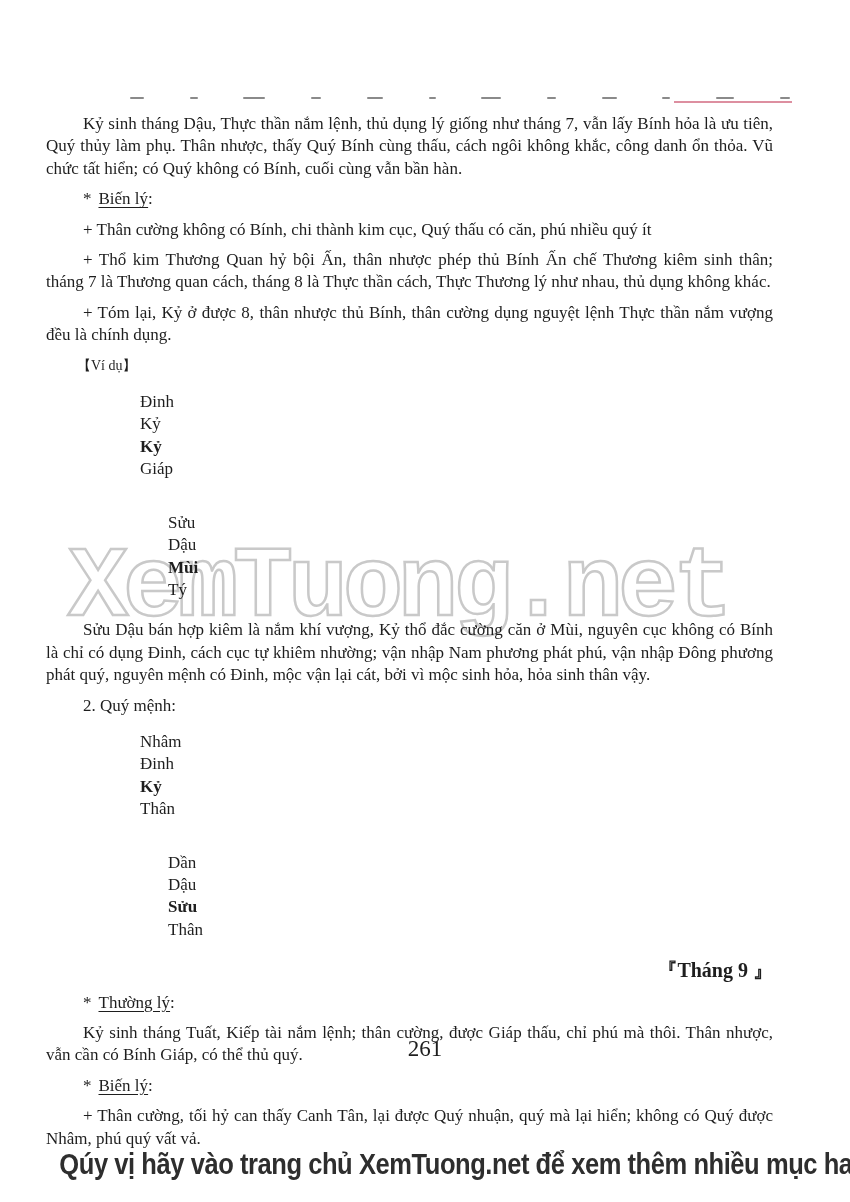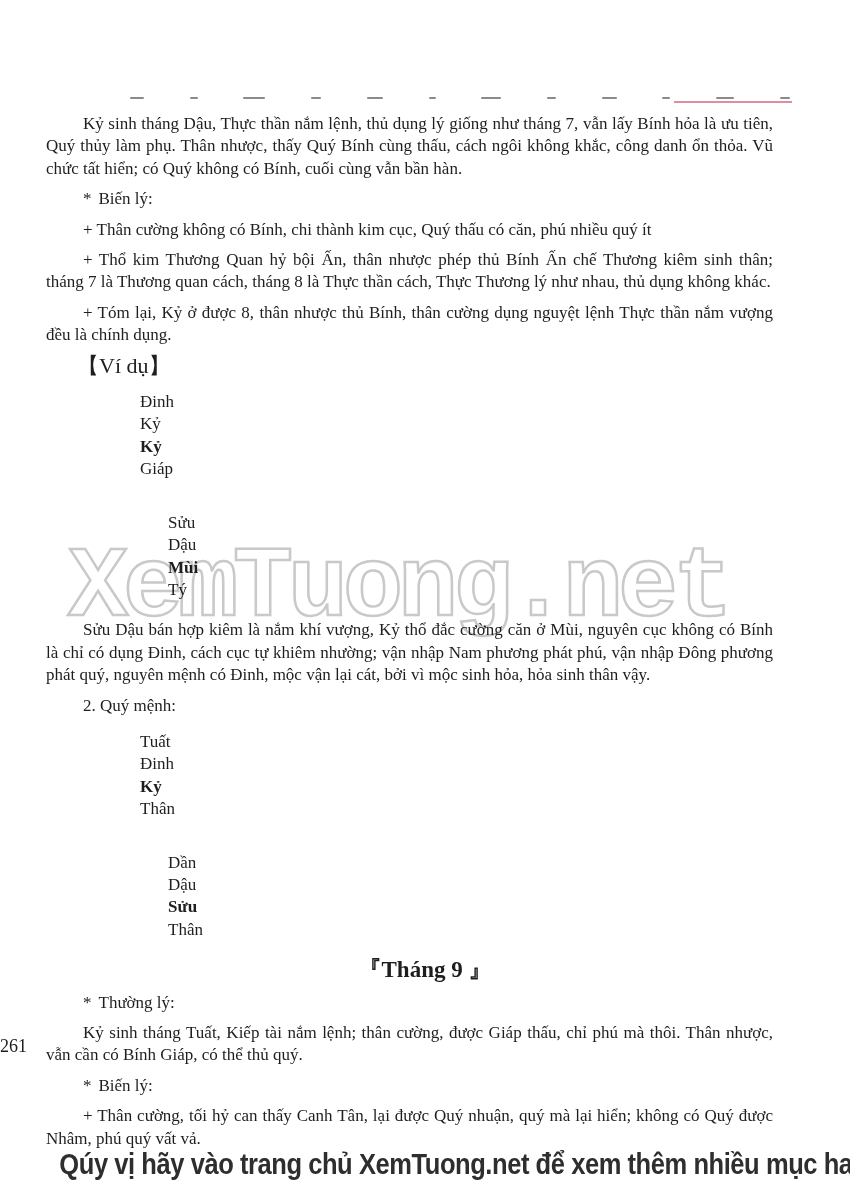--- a/index.html
+++ b/index.html
@@ -52,39 +52,39 @@
 
   
   .content {
     position: absolute; left: 46px; top: 0; width: 727px; z-index: 1;
     padding-top: 113px;
     font-size: 17px; line-height: 22.4px;
   }
   .content p { margin: 0 0 8px 0; text-align: justify; text-indent: 37px; }
   .content p.no-just { text-align: left; }
   .heading-line { margin: 0 0 8px 0; text-indent: 37px; text-align: left; }
-  .u { text-underline-offset: 3px; text-align: center; }
+  .u { text-decoration: underline; text-underline-offset: 3px; text-align: center; }
   .marker { margin-right: 7px; }
-  .h-vidu { font-size: 22px; margin: 2px 0 10px 0; text-indent: 31px; text-align: left; }
-  .h-thang { font-weight: bold; font-size: 23px; margin: 4px 0 10px 0; text-indent: 31px; text-align: center; }
+  .h-vidu { font-size: 14px; margin: 2px 0 10px 0; text-indent: 31px; text-align: left; }
+  .h-thang { font-weight: bold; font-size: 20px; margin: 4px 0 10px 0; text-indent: 31px; text-align: right; }
 
   
   .pillar-table { margin: 14px 0 18px 0; padding-left: 94px; }
   .pillar-row { display: flex; margin-bottom: 31px; flex-direction: column; }
   .pillar-row:last-child { margin-bottom: 0; margin-left: 28px; }
   .pillar-cell { width: 91px; }
   .pillar-cell:nth-child(2) { width: 82px; }
   .pillar-cell:nth-child(3) { width: 82px; }
   .pillar-cell:nth-child(4) { width: auto; }
   .pillar-cell.bold { font-weight: bold; }
 
   
   .page-number {
     position: absolute; left: 0; top: 1036px; width: 850px;
-    font-size: 18px; z-index: 1;
+    text-align: center; font-size: 23px; z-index: 1;
   }
 
   
   .footer {
     position: absolute; left: 0; top: 1148px; width: 850px;
     text-align: center; z-index: 1;
   }
   .footer-inner {
     display: inline-block;
     font-family: "Liberation Sans", sans-serif;
@@ -149,21 +149,21 @@
         <span class="pillar-cell">Tý</span>
       </div>
     </div>
 
     <p>Sửu Dậu bán hợp kiêm là nắm khí vượng, Kỷ thổ đắc cường căn ở Mùi, nguyên cục không có Bính là chỉ có dụng Đinh, cách cục tự khiêm nhường; vận nhập Nam phương phát phú, vận nhập Đông phương phát quý, nguyên mệnh có Đinh, mộc vận lại cát, bởi vì mộc sinh hỏa, hỏa sinh thân vậy.</p>
 
     <p class="no-just">2. Quý mệnh:</p>
 
     <div class="pillar-table">
       <div class="pillar-row">
-        <span class="pillar-cell">Tuất</span>
+        <span class="pillar-cell">Nhâm</span>
         <span class="pillar-cell">Đinh</span>
         <span class="pillar-cell bold">Kỷ</span>
         <span class="pillar-cell">Thân</span>
       </div>
       <div class="pillar-row">
         <span class="pillar-cell">Dần</span>
         <span class="pillar-cell">Dậu</span>
         <span class="pillar-cell bold">Sửu</span>
         <span class="pillar-cell">Thân</span>
       </div>

